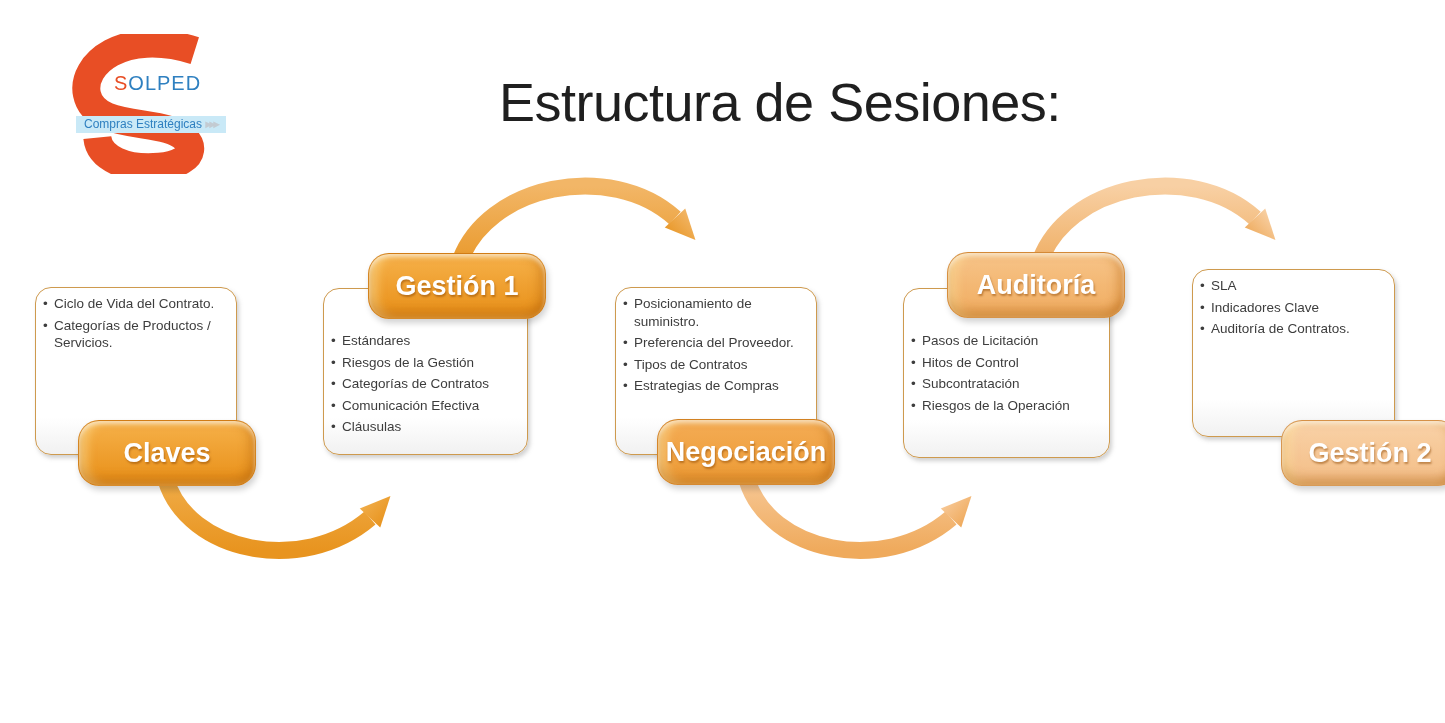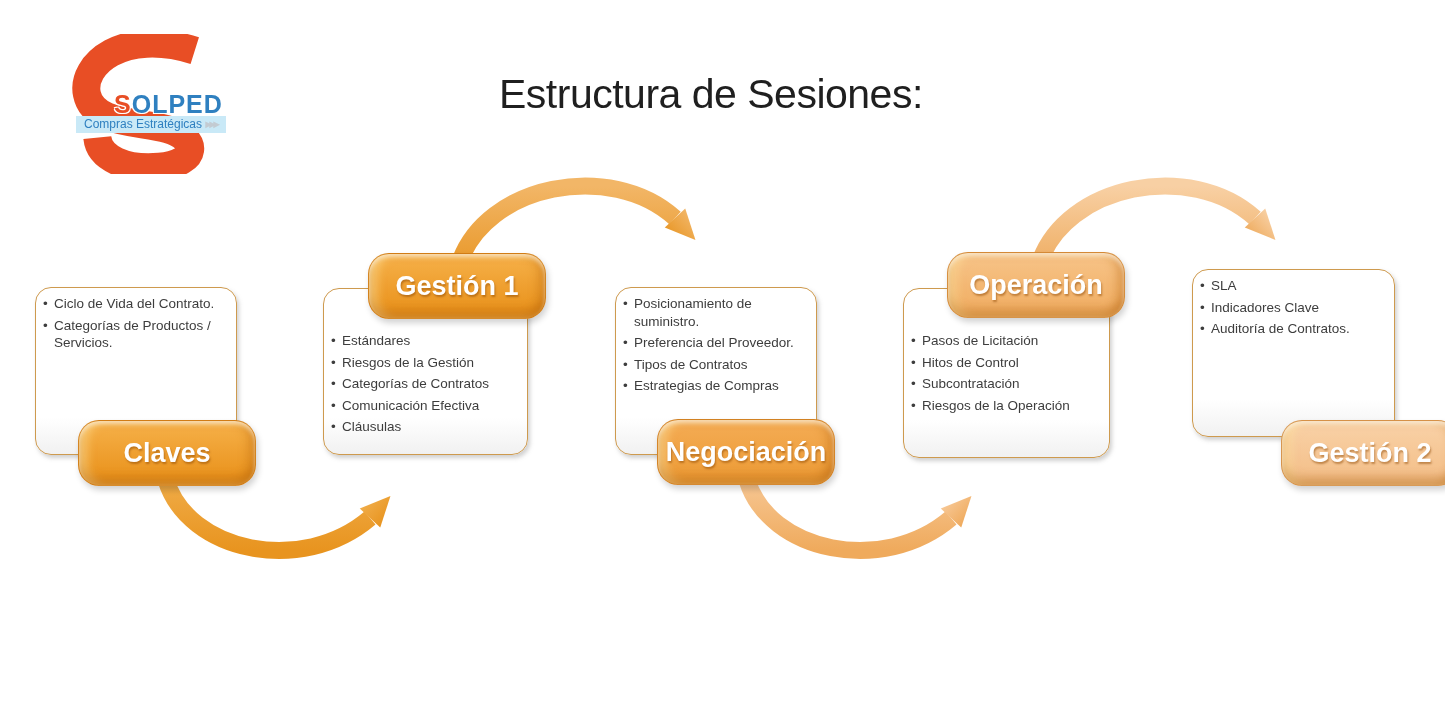--- a/index.html
+++ b/index.html
@@ -2,28 +2,28 @@
 <html><head>
 <meta charset="utf-8">
 <style>
   html,body{margin:0;padding:0;background:#fff;}
   .canvas{position:relative;width:1445px;height:723px;background:#ffffff;overflow:hidden;
           font-family:"Liberation Sans",sans-serif;}
 
   
   .logo{position:absolute;left:70px;top:28px;width:160px;height:150px;}
   .s-mark{position:absolute;left:0;top:6px;}
-  .brand{position:absolute;left:44px;top:62px;font-size:25px;font-weight:bold;letter-spacing:1px;
+  .brand{position:absolute;left:44px;top:44px;font-size:20px;font-weight:normal;letter-spacing:1px;
          text-shadow:-1px -1px 0 #fff,1px -1px 0 #fff,-1px 1px 0 #fff,1px 1px 0 #fff;}
   .banner{position:absolute;left:6px;top:88px;width:142px;height:17px;line-height:17px;
           font-size:12px;padding-left:8px;white-space:nowrap;}
   .banner .chev{color:#c3cbd2;letter-spacing:-2px;font-weight:bold;}
 
   
-  .title{position:absolute;left:499px;top:71px;font-size:41px;color:#1f1f1f;letter-spacing:-0.5px;}
+  .title{position:absolute;left:499px;top:71px;font-size:54px;color:#1f1f1f;letter-spacing:-0.5px;}
 
   
   .panel{position:absolute;background:linear-gradient(180deg,#ffffff 78%,#f1f1f1 100%);
          border:1.5px solid #ce9a4e;border-radius:16px;
          box-shadow:2px 3px 4px rgba(120,120,120,0.35);box-sizing:border-box;}
   .p1{left:35px;top:287px;width:202px;height:168px;}
   .p2{left:323px;top:288px;width:205px;height:167px;}
   .p3{left:615px;top:287px;width:202px;height:168px;}
   .p4{left:903px;top:288px;width:207px;height:170px;}
   .p5{left:1192px;top:269px;width:203px;height:168px;}
@@ -165,19 +165,19 @@
   <div class="pill b1" style="background: linear-gradient(rgb(246, 177, 74) 0%, rgb(232, 143, 23) 100%); text-align: center;">
       <span>Claves</span>
     </div>
   <div class="pill b2" style="background: linear-gradient(rgb(246, 177, 74) 0%, rgb(232, 143, 23) 100%);">
       <span>Gestión 1</span>
     </div>
   <div class="pill b3" style="background: linear-gradient(rgb(244, 172, 85) 0%, rgb(236, 154, 51) 100%);">
       <span>Negociación</span>
     </div>
   <div class="pill b4" style="background: linear-gradient(rgb(247, 196, 137) 0%, rgb(240, 172, 95) 100%);">
-      <span>Operación</span>
+      <span>Auditoría</span>
     </div>
   <div class="pill b5" style="background: linear-gradient(rgb(249, 210, 168) 0%, rgb(243, 189, 133) 100%);">
       <span>Gestión 2</span>
     </div>
 
 </div>
 
 </body></html>

